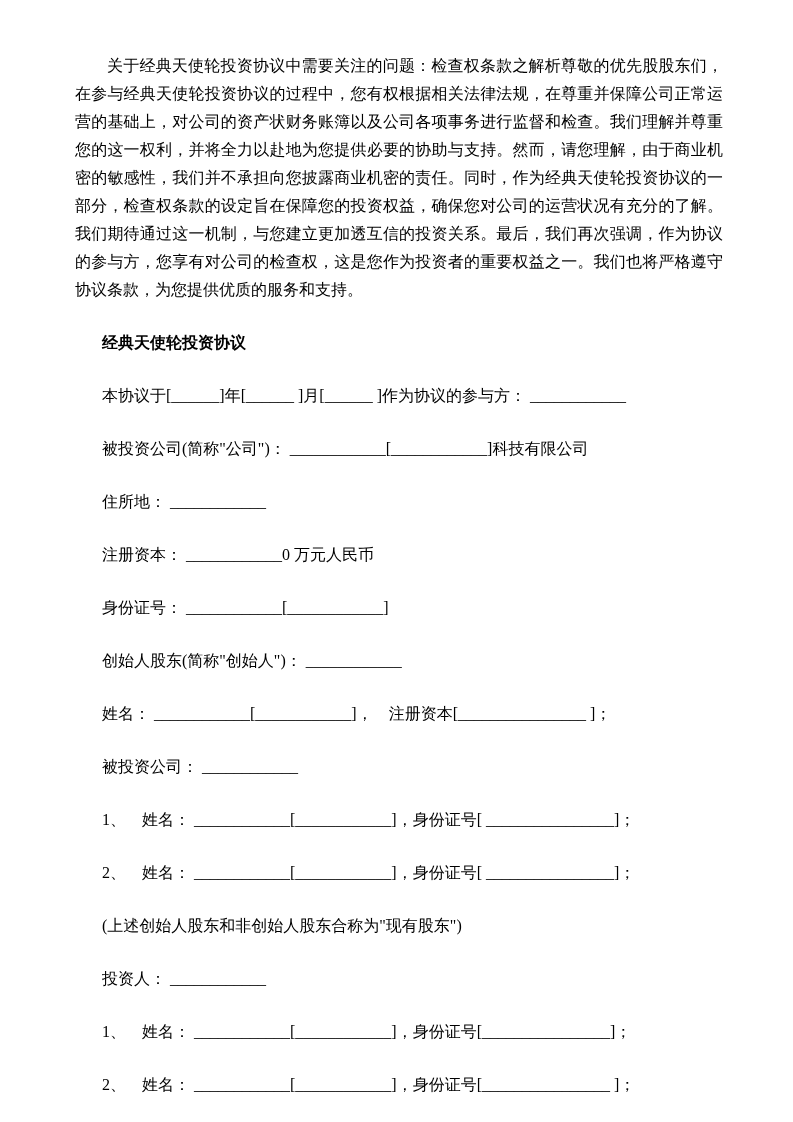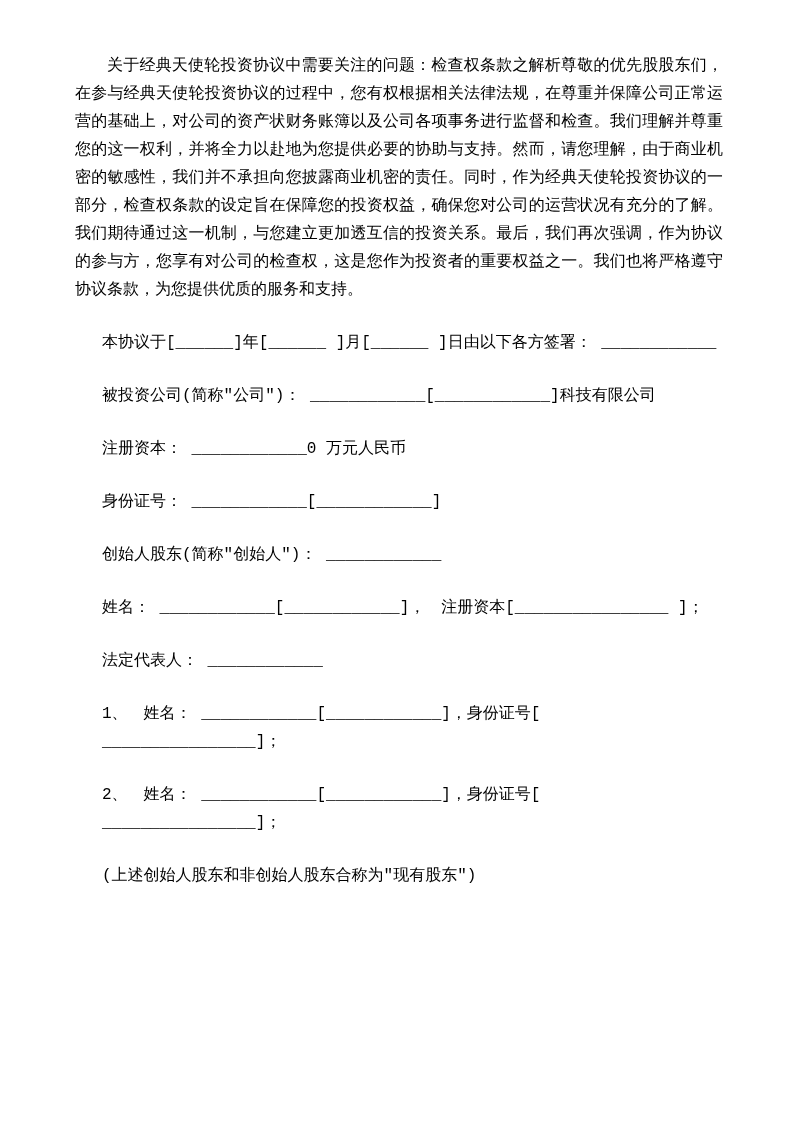--- a/index.html
+++ b/index.html
@@ -9,21 +9,21 @@
   }
   .page {
     position: relative;
     width: 793px;
     height: 1122px;
     box-sizing: border-box;
     background: #ffffff;
     color: #000000;
     padding: 52px 70px 20px 75px;
     overflow: hidden;
-    font-family: Liberation Mono, monospace;
+    font-family: Liberation Serif, serif;
     font-size: 16px;
   }
   .intro {
     margin: 0;
     font-size: 16px;
     line-height: 28px;
     text-align: justify;
     text-justify: inter-character;
     text-indent: 2em;
     word-break: break-all;
@@ -40,24 +40,29 @@
     line-height: 28px;
     white-space: pre-wrap;
   }
 </style>
 </head>
 <body>
 
 <div class="page">
   <p class="intro">关于经典天使轮投资协议中需要关注的问题：检查权条款之解析尊敬的优先股股东们，在参与经典天使轮投资协议的过程中，您有权根据相关法律法规，在尊重并保障公司正常运营的基础上，对公司的资产状财务账簿以及公司各项事务进行监督和检查。我们理解并尊重您的这一权利，并将全力以赴地为您提供必要的协助与支持。然而，请您理解，由于商业机密的敏感性，我们并不承担向您披露商业机密的责任。同时，作为经典天使轮投资协议的一部分，检查权条款的设定旨在保障您的投资权益，确保您对公司的运营状况有充分的了解。我们期待通过这一机制，与您建立更加透互信的投资关系。最后，我们再次强调，作为协议的参与方，您享有对公司的检查权，这是您作为投资者的重要权益之一。我们也将严格遵守协议条款，为您提供优质的服务和支持。</p>
 
+  <p class="doc-title">经典天使轮投资协议</p>
 
-  <p class="form-line">本协议于[______]年[______ ]月[______ ]日由以下各方签署： ____________</p>
+  <p class="form-line">本协议于[______]年[______ ]月[______ ]作为协议的参与方： ____________</p>
   <p class="form-line">被投资公司(简称"公司")： ____________[____________]科技有限公司</p>
+  <p class="form-line">住所地： ____________</p>
   <p class="form-line">注册资本： ____________0 万元人民币</p>
   <p class="form-line">身份证号： ____________[____________]</p>
   <p class="form-line">创始人股东(简称"创始人")： ____________</p>
   <p class="form-line">姓名： ____________[____________]，　注册资本[________________ ]；</p>
-  <p class="form-line">法定代表人： ____________</p>
+  <p class="form-line">被投资公司： ____________</p>
   <p class="form-line">1、　姓名： ____________[____________]，身份证号[ ________________]；</p>
   <p class="form-line">2、　姓名： ____________[____________]，身份证号[ ________________]；</p>
   <p class="form-line">(上述创始人股东和非创始人股东合称为"现有股东")</p>
+  <p class="form-line">投资人： ____________</p>
+  <p class="form-line">1、　姓名： ____________[____________]，身份证号[________________]；</p>
+  <p class="form-line">2、　姓名： ____________[____________]，身份证号[________________ ]；</p>
 </div>
 
 </body></html>

